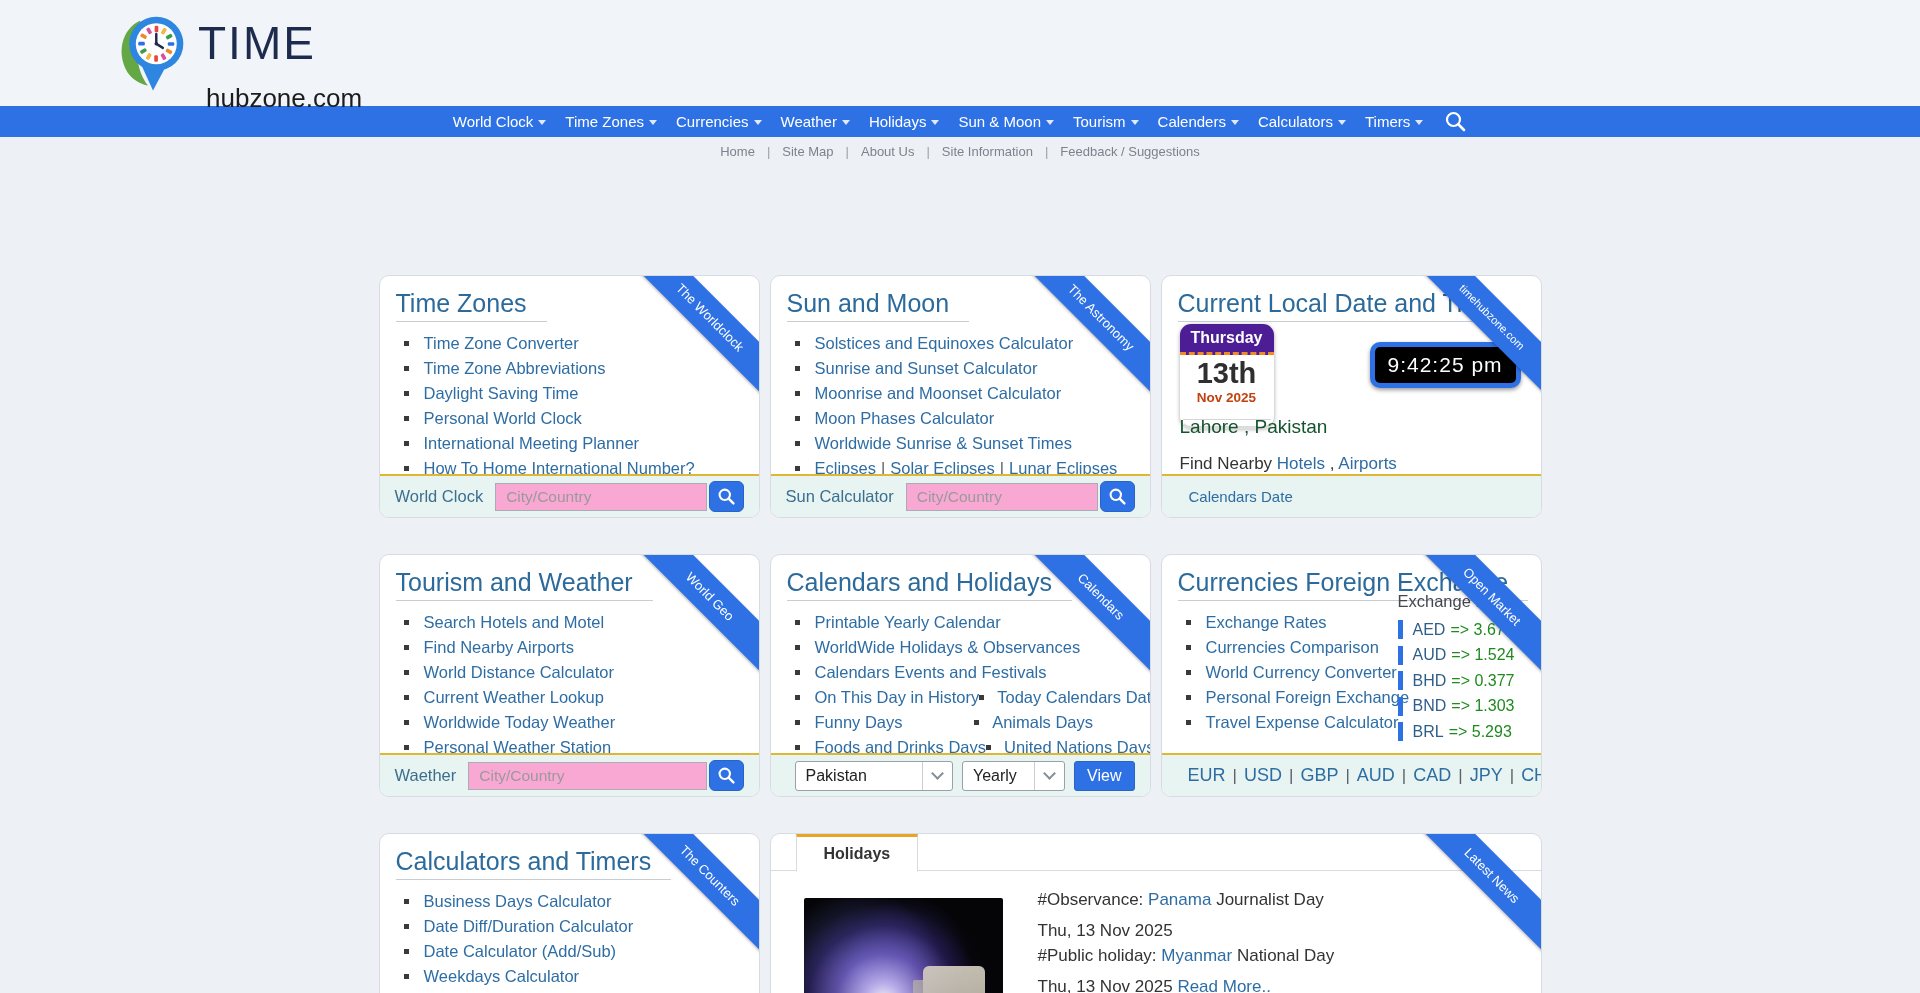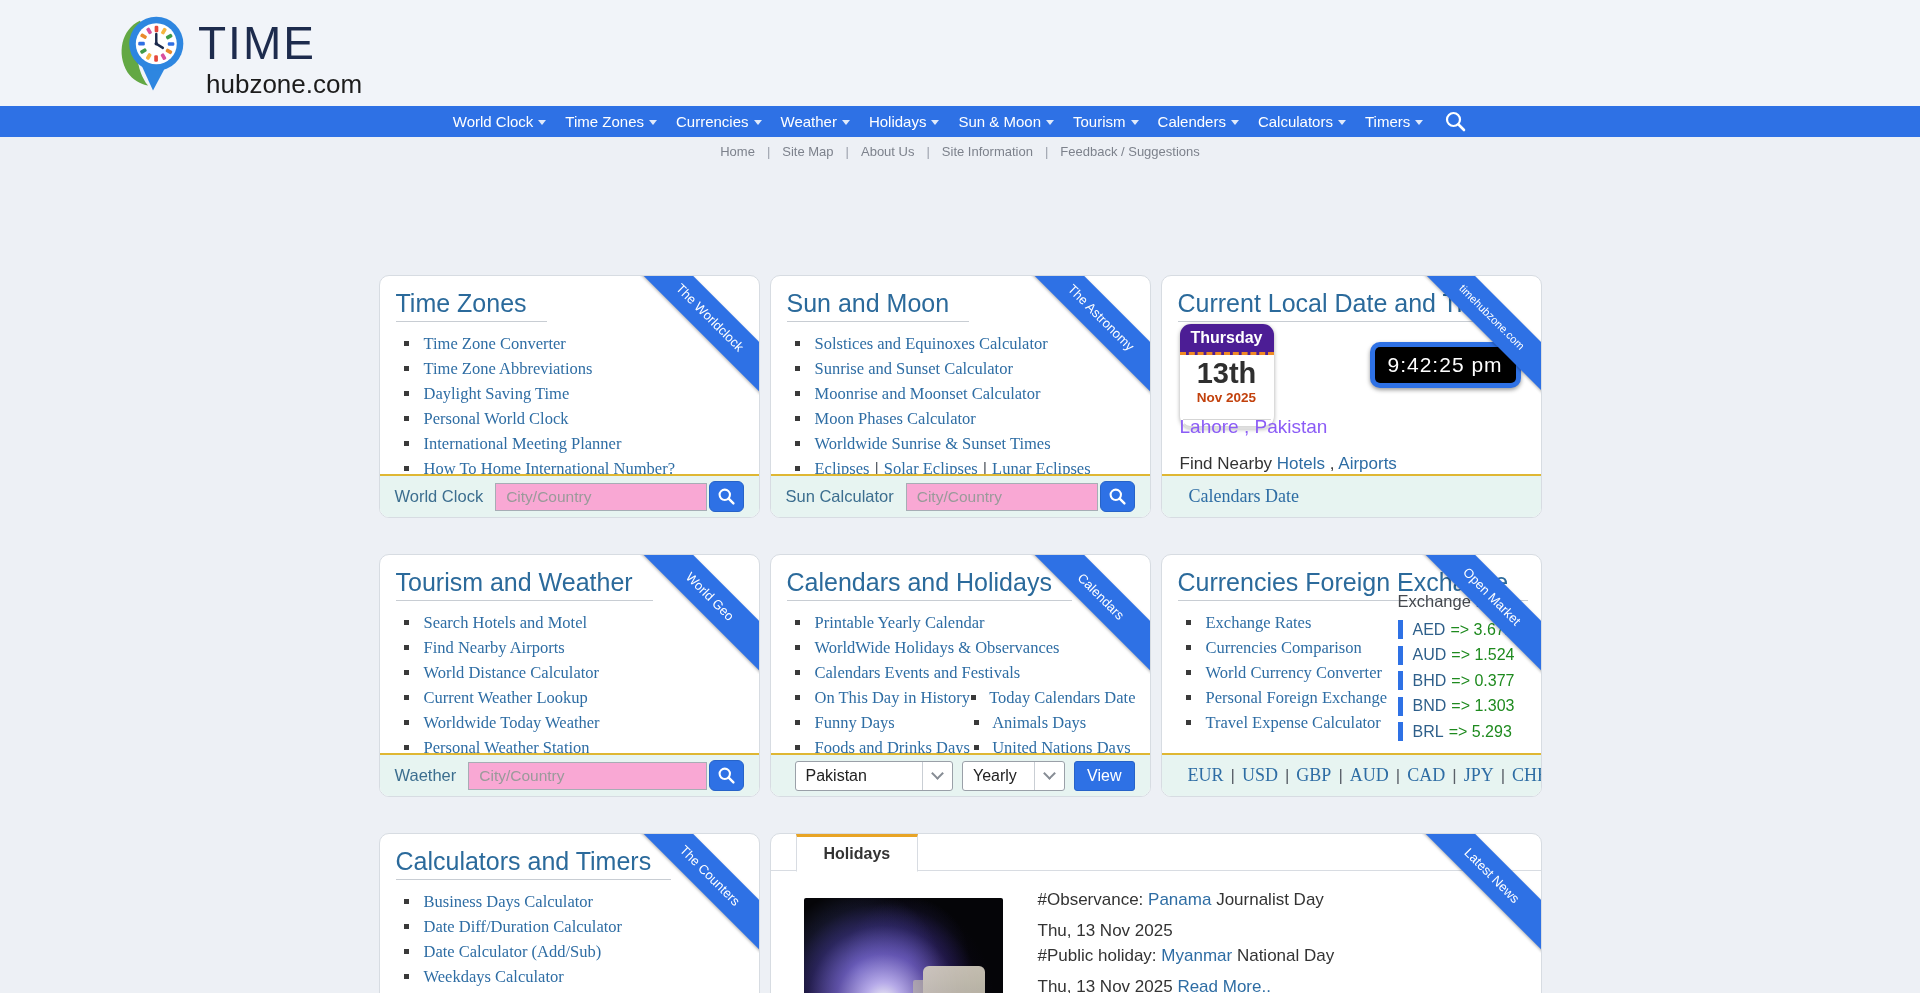--- a/index.html
+++ b/index.html
@@ -6,21 +6,21 @@
   html,body { width:1920px; height:993px; overflow:hidden; }
   body { background:#edf0f5; font-family:"Liberation Sans", sans-serif; }
   a { text-decoration:none; cursor:pointer; }
 
   
   .site-header { background:#f1f4f9; height:106px; position:relative; }
   .logo { position:absolute; left:112px; top:8px; display:flex; align-items:flex-start; }
   .logo-pin { width:82px; height:88px; }
   .logo-text { margin-left:4px; padding-top:12px; }
   .logo-title { font-size:46px; color:#1d2b4d; letter-spacing:2px; font-weight:500; line-height:1; }
-  .logo-sub { font-size:26px; color:#1c1c1c; margin-top:3px; margin-left:8px; }
+  .logo-sub { font-size:26px; color:#1c1c1c; margin-top:17px; margin-left:8px; }
 
   
   .main-nav { background:#2e71e5; height:31px; display:flex; justify-content:center; align-items:center; gap:19px; }
   .nav-item { color:#fff; font-size:15px; display:flex; align-items:center; gap:5px; cursor:pointer; white-space:nowrap; }
   .caret { width:0; height:0; border-left:4px solid transparent; border-right:4px solid transparent; border-top:5px solid rgba(255,255,255,.85); margin-top:2px; }
   .nav-search { cursor:pointer; display:flex; align-items:center; margin-left:2px; }
 
   
   .sub-nav { display:flex; justify-content:center; align-items:center; gap:12px; padding:7px 0 6px; font-size:13px; }
   .sub-nav a { color:#7d828c; }
@@ -33,21 +33,21 @@
   .card.tall { height:252px; }
   .card-title { display:table; margin:13px 16px 0; padding:0 20px 3px 0; font-size:25px; font-weight:400; color:#2b6a9b; border-bottom:1px solid #c8cdd3; white-space:nowrap; }
 
   .link-list { list-style:none; margin-top:9px; }
   .link-list li { position:relative; padding:0 14px 0 44px; height:25px; line-height:25px; font-size:16.5px; white-space:nowrap; }
   .link-list li::before { content:""; position:absolute; left:24px; top:10px; width:5px; height:5px; background:#3a3a3a; }
   .split-row { display:flex; }
   .split-cell { position:relative; width:176px; }
   .split-cell.r { padding-left:18px; }
   .split-cell.r::before { content:""; position:absolute; left:0; top:10px; width:5px; height:5px; background:#3a3a3a; }
-  a.lnk { color:#2e6da4;font-family:Liberation Serif, serif; }
+  a.lnk { color:#2e6da4; }
   .pipe { color:#5a6068; padding:0 5px; }
 
   
   .corner { position:absolute; top:-1px; right:-1px; width:120px; height:120px; overflow:hidden; pointer-events:none; border-top-right-radius:10px; z-index:5; }
   .ribbon { position:absolute; top:25px; right:-40px; transform:rotate(45deg); background:#2e71e5; color:#fff; text-align:center; width:180px; padding:10px 0; font-size:13px; box-shadow:0 1px 3px rgba(0,0,0,.3); }
   .ribbon.small { font-size:11px; padding:11px 0; }
 
   
   .card-footer { position:absolute; left:0; right:0; bottom:0; height:43px; background:#e7f4f1; border-top:2px solid #dfb733; display:flex; align-items:center; padding:0 15px; }
   .footer-label { color:#3c6e8f; font-size:16.5px; margin-right:12px; white-space:nowrap; }
@@ -57,24 +57,24 @@
 
   
   .cal-widget { position:absolute; left:18px; top:48px; width:94px; text-align:center; border-radius:12px; background:#fff; box-shadow:0 1px 4px rgba(0,0,0,.35); }
   .cal-head { background:#4c1d95; color:#fff; font-weight:bold; font-size:16px; padding:5px 0; border-radius:11px 11px 0 0; border-bottom:3px dashed #ef8a25; }
   .cal-day { font-size:29px; font-weight:bold; color:#2f2f2f; margin-top:4px; line-height:1; }
   .cal-monthyear { font-size:13.5px; font-weight:bold; color:#c2410c; margin:2px 0 14px;text-align:center; }
   .cal-curl { height:7px; margin:0 3px 2px; border-top:1px solid #d5d5d5; box-shadow:0 2px 0 -1px #d9d9d9, 0 4px 0 -1px #dedede; border-radius:0 0 8px 8px; }
   .clock-outer { position:absolute; left:208px; top:66px; background:#2e71e5; border-radius:10px; padding:5px; box-shadow:0 2px 4px rgba(0,0,0,.4); }
   .clock-inner { background:#000; color:#fff; border-radius:5px; padding:6px 13px; font-size:21px; letter-spacing:1px; white-space:nowrap; }
   .loc-line { position:absolute; left:18px; top:140px; font-size:19px; }
-  .loc-line a { color:#8b5cf6; }
+  .loc-line a { color:#14532d; }
   .nearby-line { position:absolute; left:18px; top:178px; font-size:17px; color:#333; }
   .nearby-line a { color:#2e6da4; }
-  .simple-footer a { font-size:18px; margin-left:12px; }
+  .simple-footer a { font-size:15px; margin-left:12px; }
 
   
   .rates { position:absolute; left:236px; top:37px; width:142px; z-index:1; }
   .rates-title { font-size:16.5px; color:#44484e; margin-bottom:6px; }
   .rate-row { display:flex; align-items:center; height:25.5px; }
   .rate-bar { width:5px; height:19px; background:#2e71e5; margin-right:10px; flex:none; }
   .rate-code { color:#2e5f8a; font-size:16px; }
   .rate-val { color:#1e8a1e; font-size:16px; margin-left:5px; white-space:nowrap; }
   .cur-footer a { font-size:18px; }
   .cur-footer .pipe { padding:0 7px; font-size:17px; }

